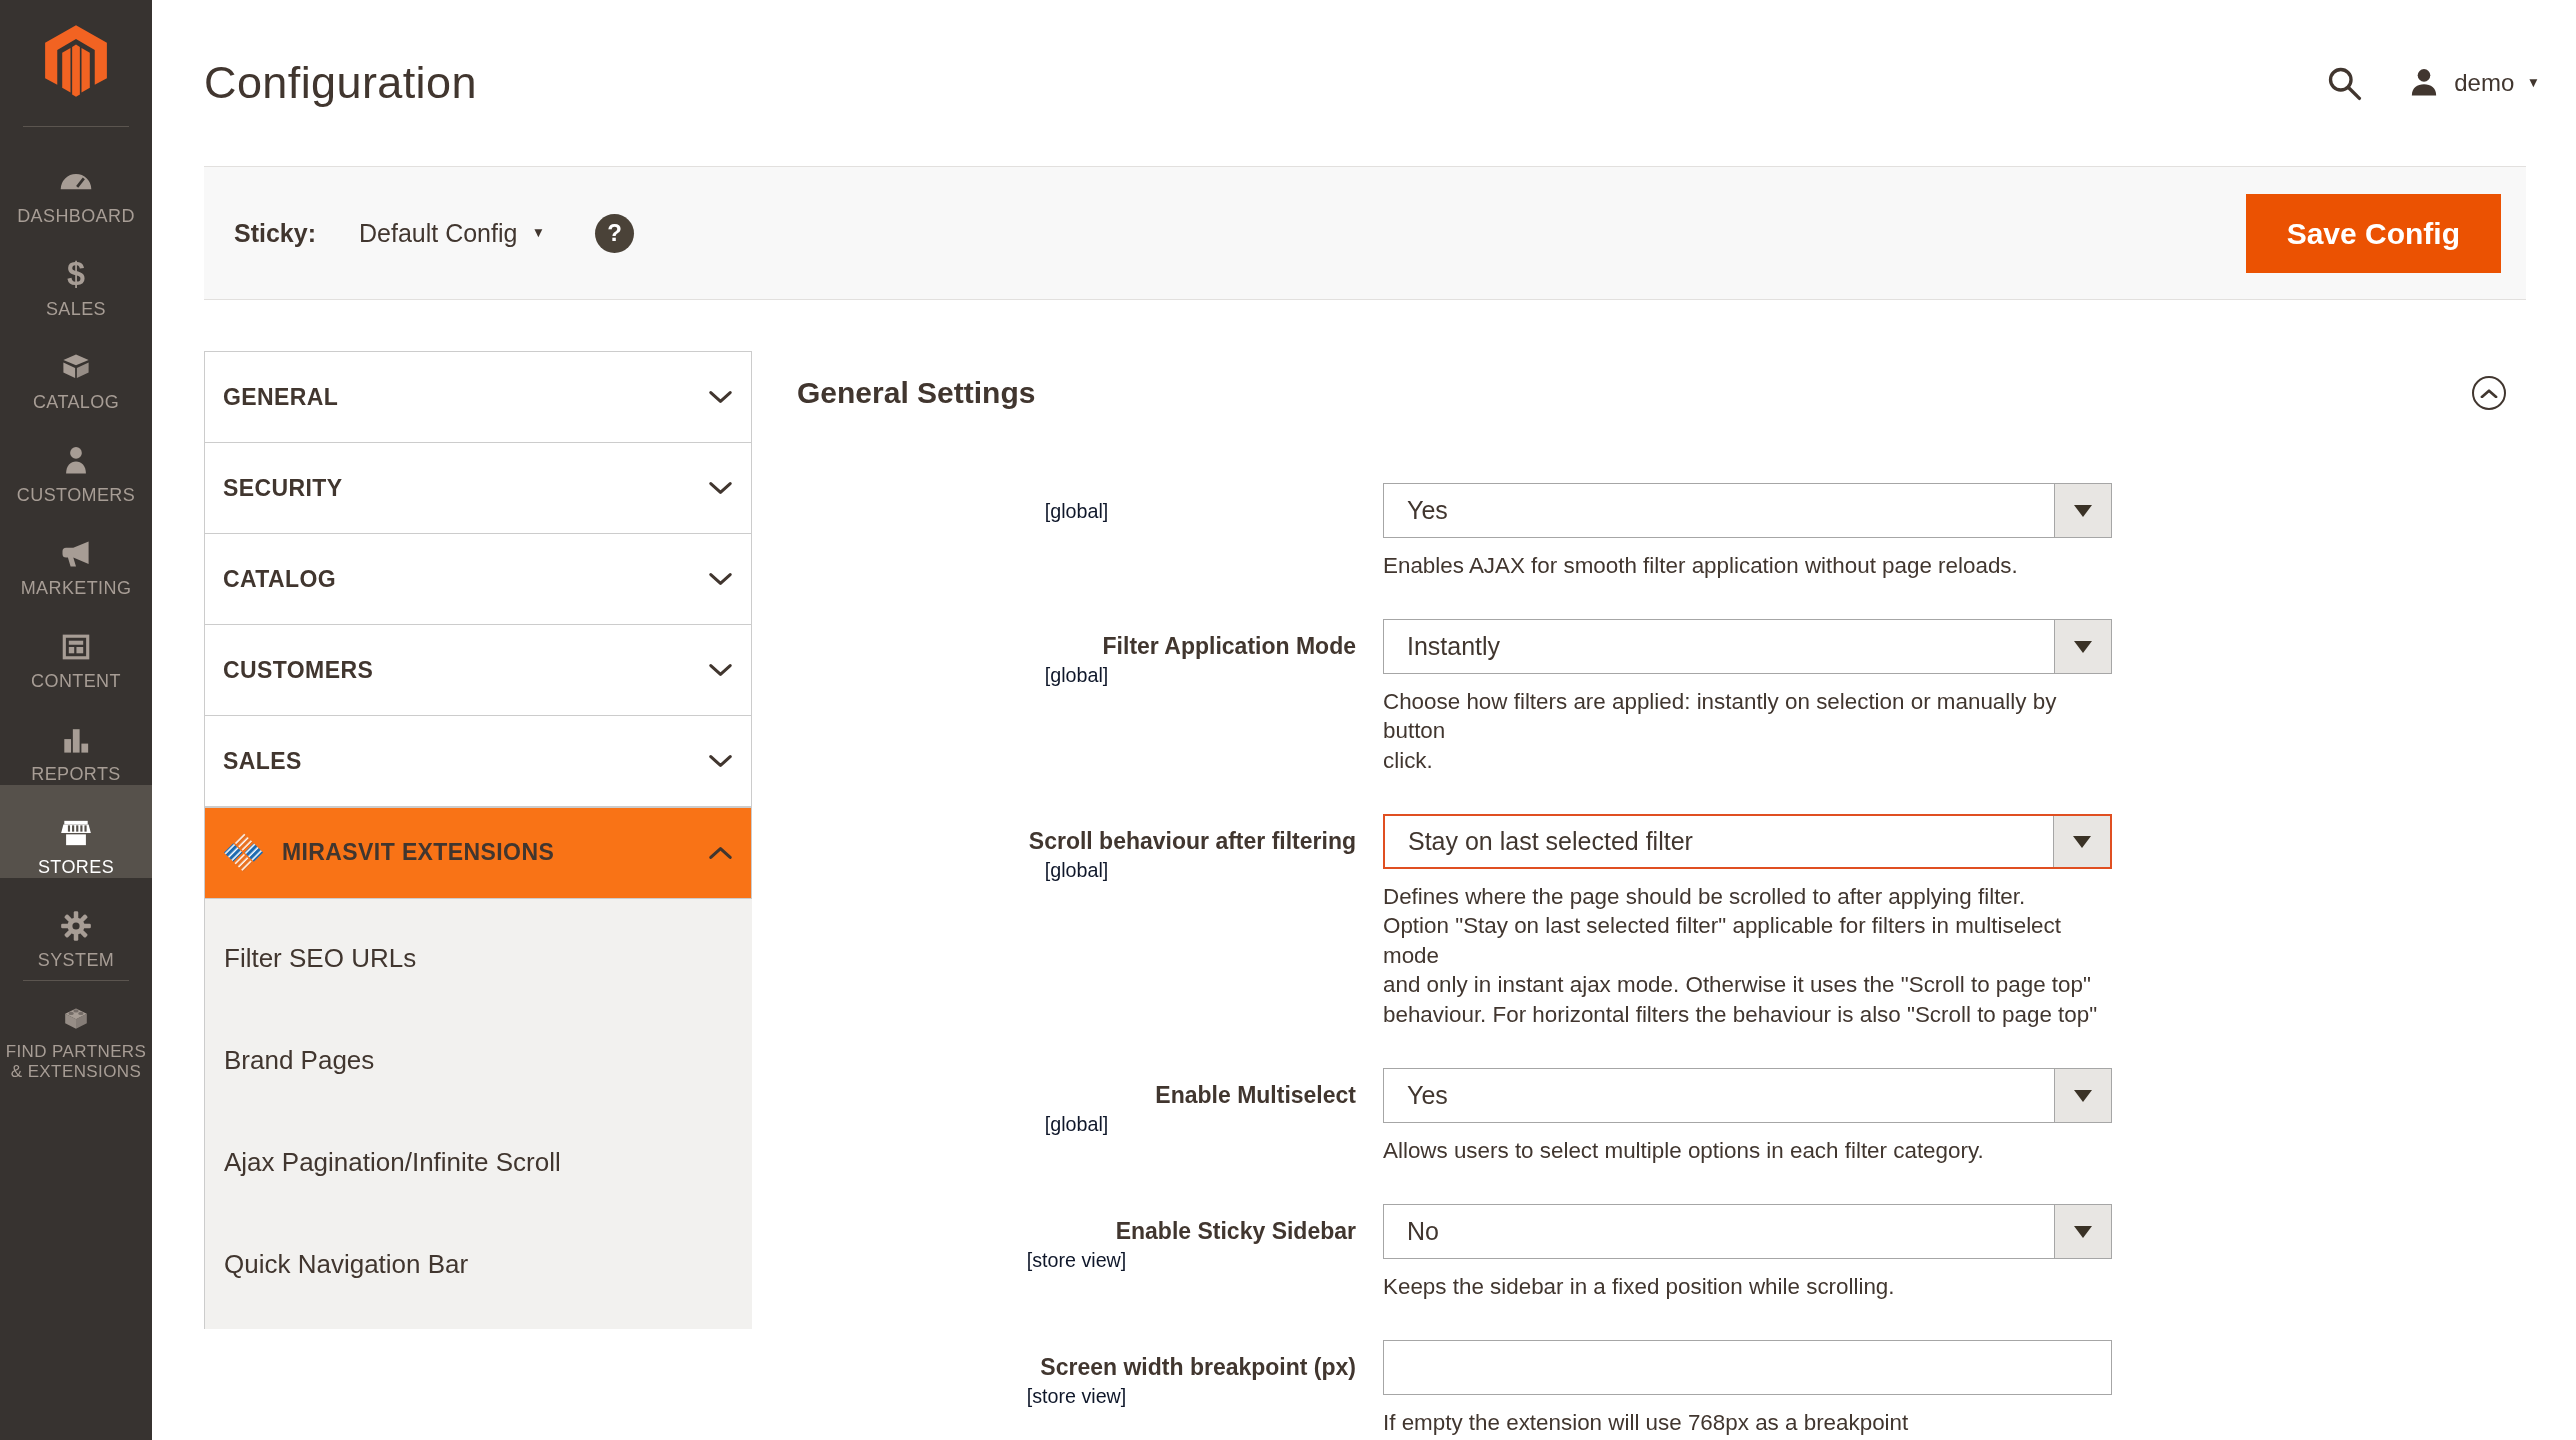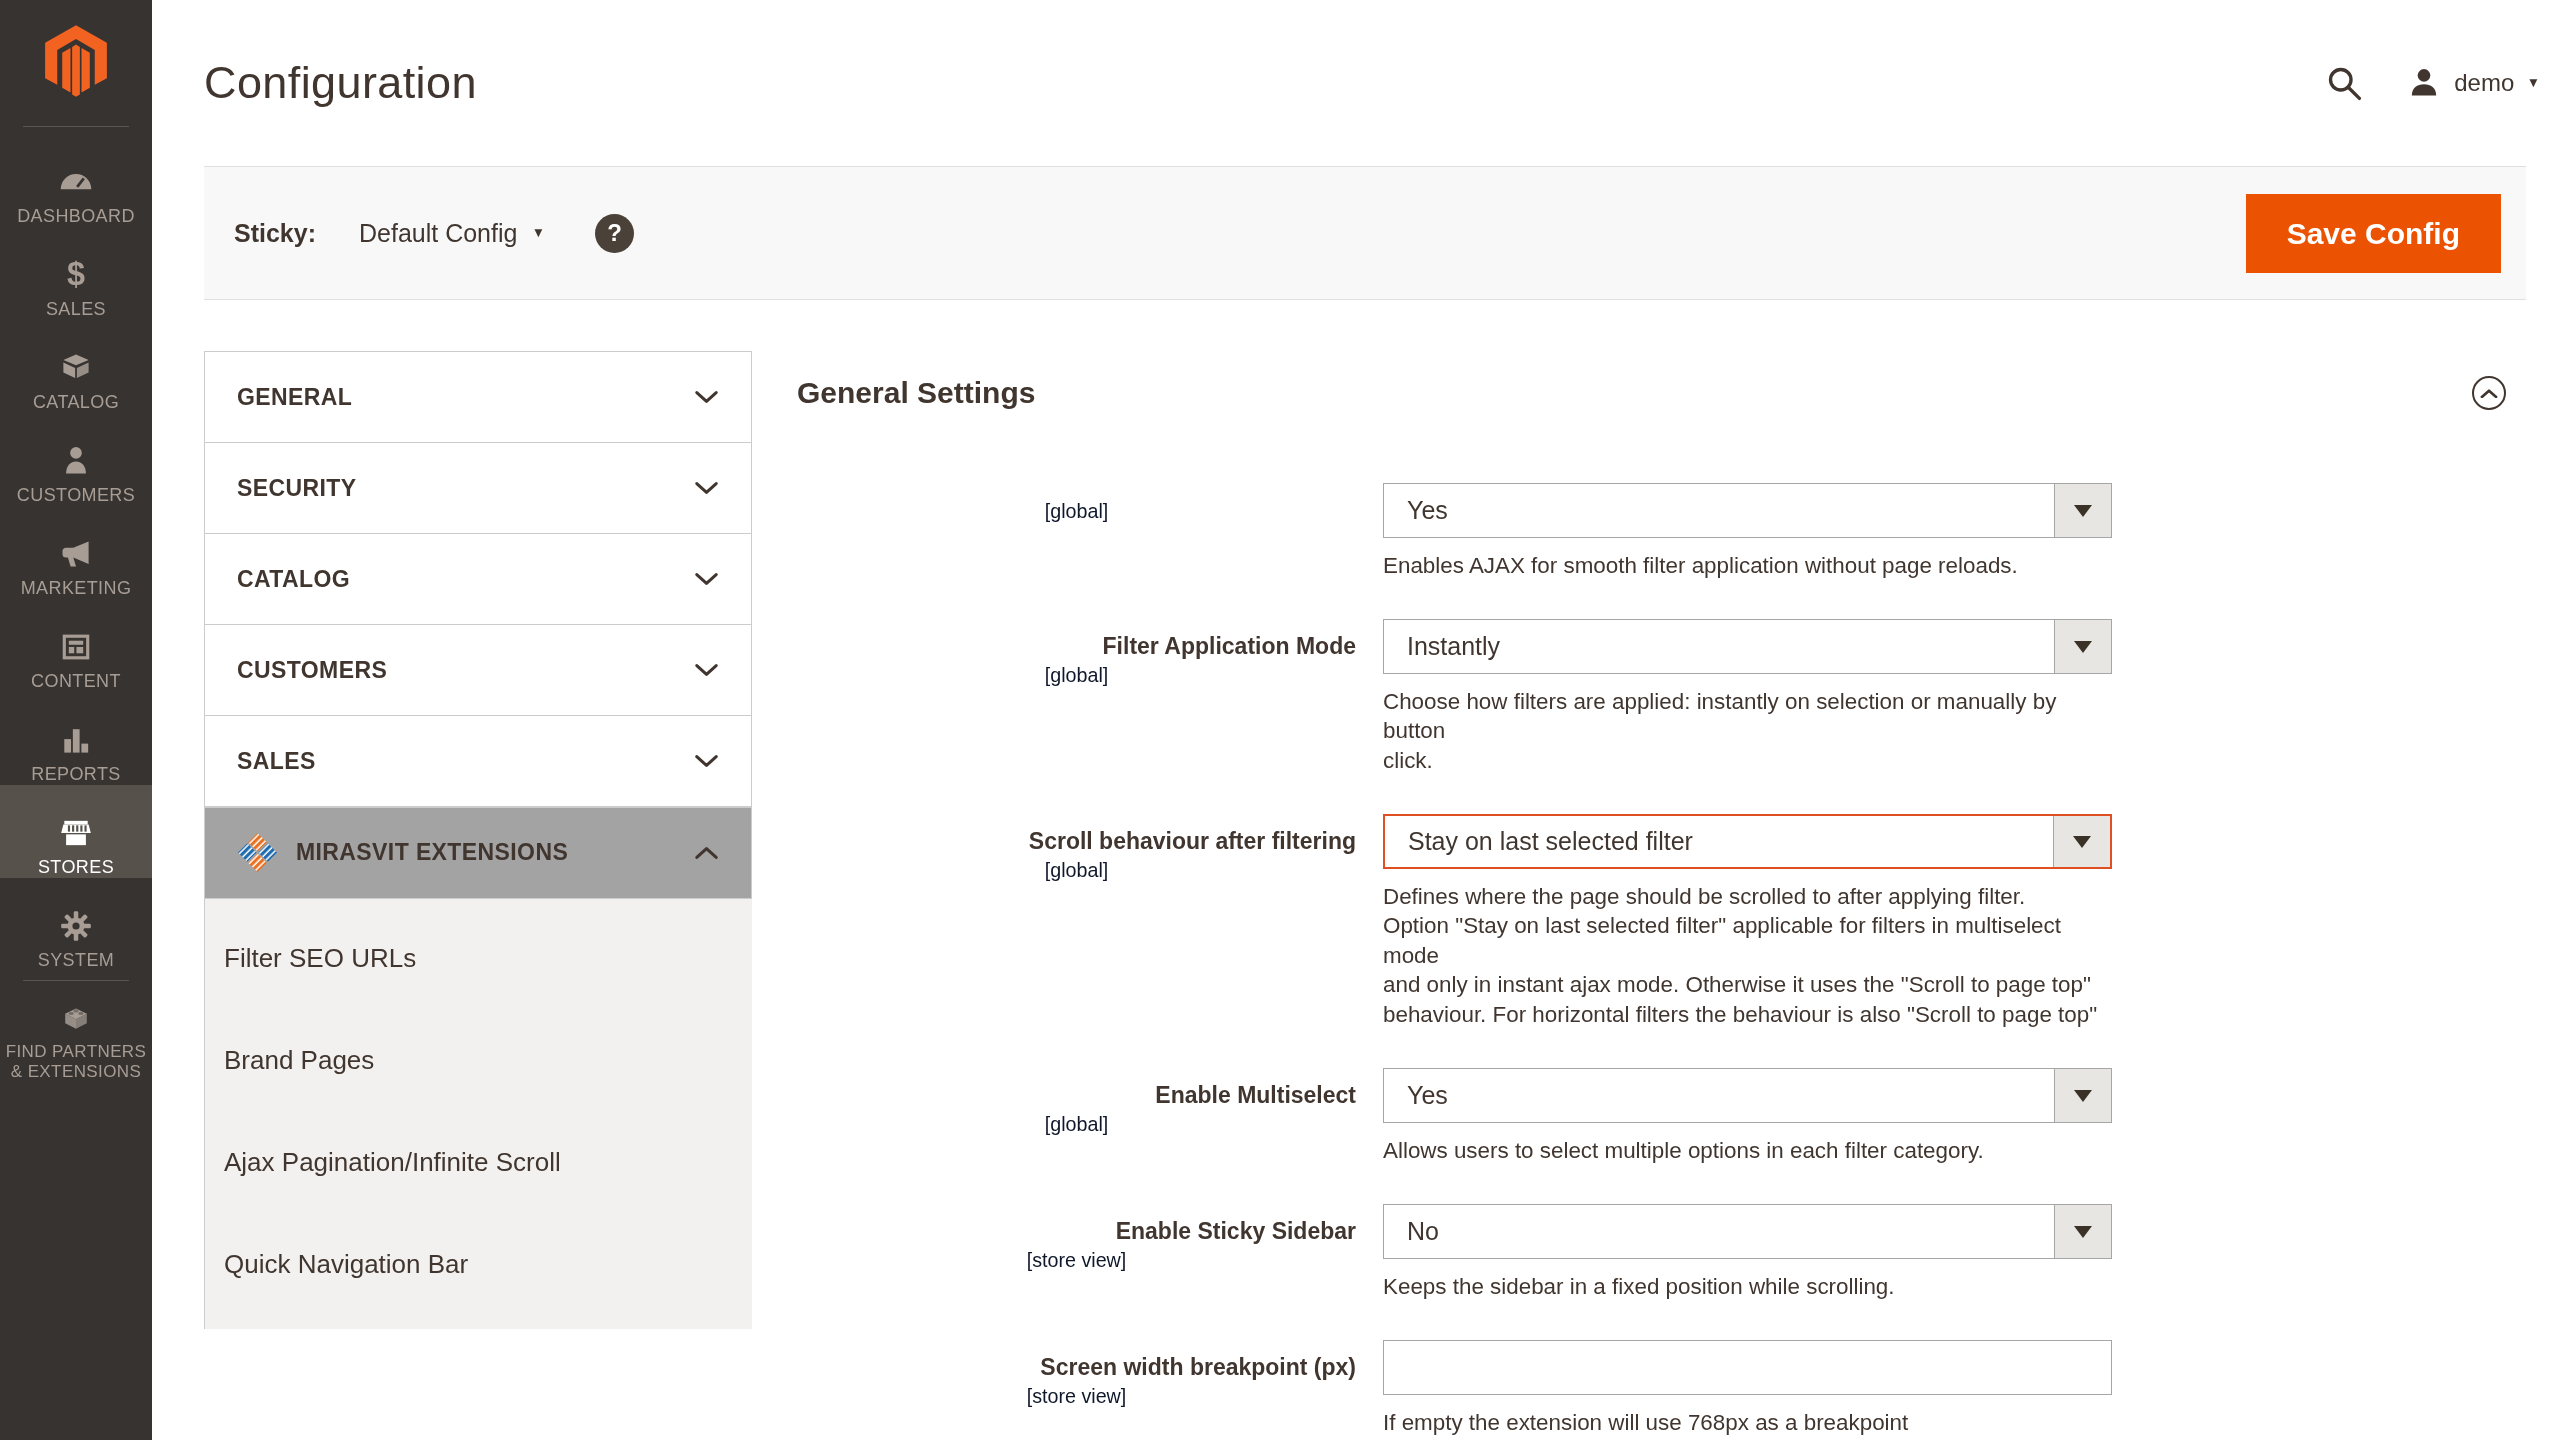--- a/index.html
+++ b/index.html
@@ -46,25 +46,25 @@
   .save-btn { position:absolute; right:25px; top:27px; height:79px; padding:0 41px;
               background:#eb5202; color:#fff; border:none; font-size:30px; font-weight:600;
               font-family:"Liberation Sans", sans-serif; cursor:pointer; }
 
   
   .content { display:flex; margin-left:52px; margin-top:51px; }
 
   
   .config-nav { width:548px; flex:none; }
   .cfg-section { height:92px; background:#fff; border:0.9px solid #ccc; margin-top:-0.9px;
-                 display:flex; align-items:center; padding:0 32px; cursor:pointer; }
+                 display:flex; align-items:center; padding:0 18px; cursor:pointer; }
   .cfg-section:first-child { margin-top:0; }
   .cfg-section .s-label { flex:1; font-size:23px; font-weight:700; letter-spacing:0.4px;
                           color:#41362f; }
-  .cfg-section.expanded { background:#a3a3a3; }
+  .cfg-section.expanded { background:#f97316; }
   .cfg-section .m-ico { margin-right:18px; display:flex; }
   .subnav { background:#f2f1ef; border-left:0.9px solid #ccc; min-height:430px;
             padding-top:9px; height:416px; }
   .sub-item { height:102px; display:flex; align-items:center; padding-left:19px;
               font-size:26px; color:#41362f; cursor:pointer; }
   .sub-item.active { height:106px; background:#fff; border-left:8px solid #eb5202;
                      padding-left:34px; font-weight:600; }
 
   
   .settings { flex:1; padding:25px 70px 0 45px; }

